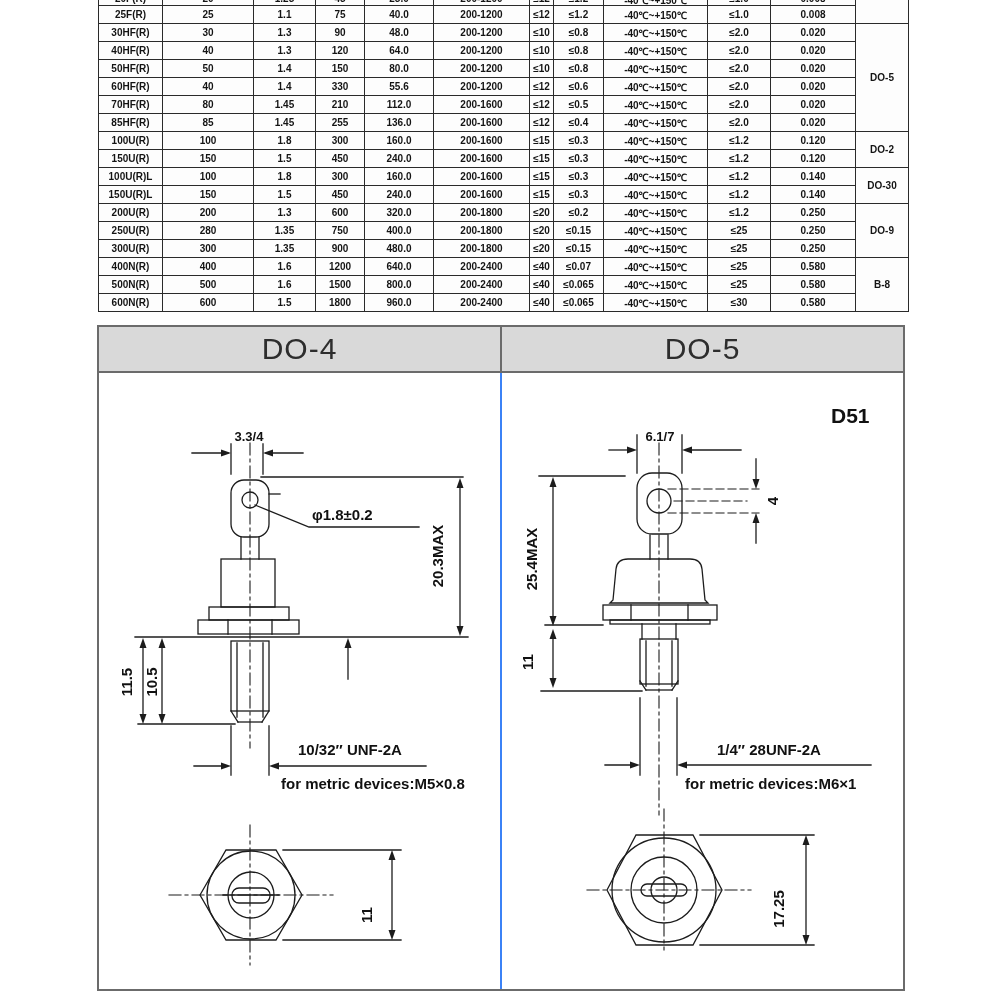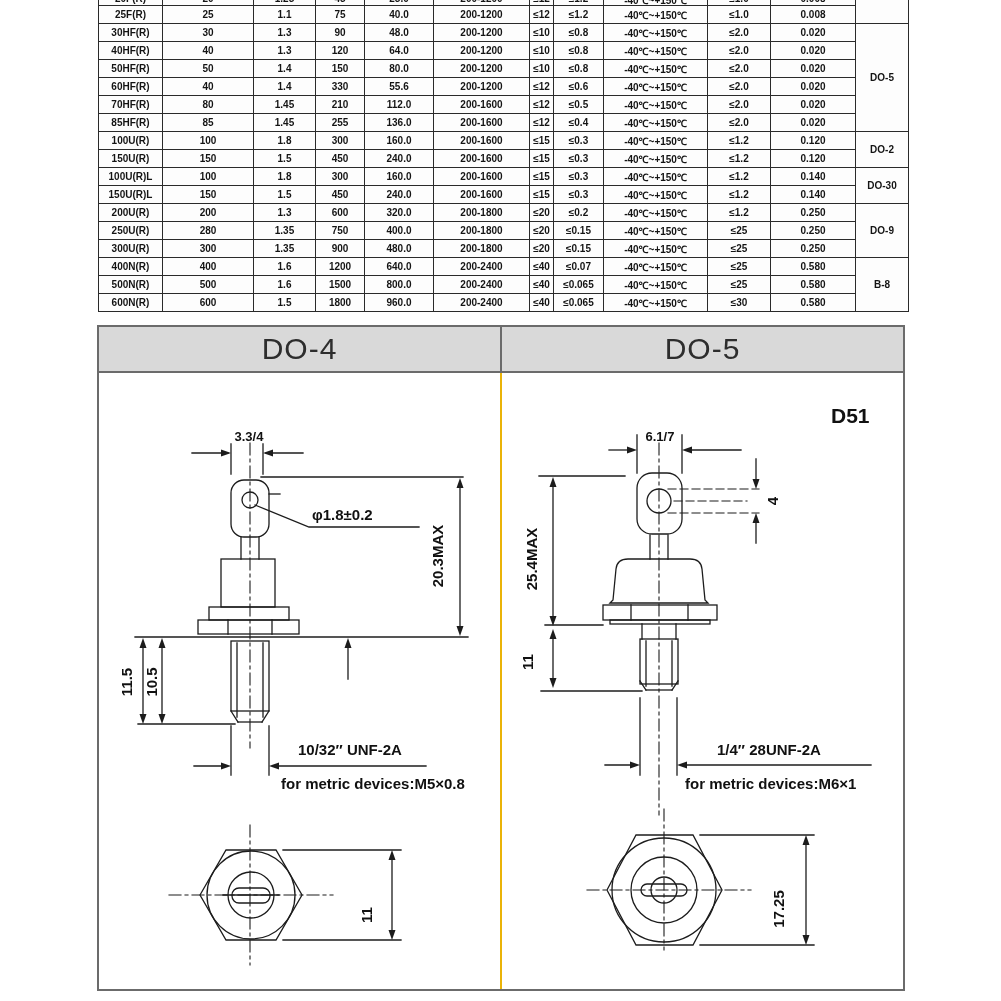--- a/index.html
+++ b/index.html
@@ -27,21 +27,21 @@
     border:2px solid #6b6b6b;background:#ffffff;box-sizing:border-box;
   }
   .draw-hdr{height:44px;background:#d9d9d9;border-bottom:2px solid #6b6b6b;display:flex;}
   .draw-hdr .hcell{
     flex:1;display:flex;align-items:center;justify-content:center;
     font:400 30px "Liberation Sans",sans-serif;color:#2d2d2d;letter-spacing:1px;
   }
   .draw-hdr .hcell + .hcell{border-left:2px solid #6b6b6b;}
   .draw-body{display:flex;height:616px;}
   .panel{width:401px;position:relative;}
-  .panel + .panel{border-left:2px solid #eab308;text-decoration:underline;}
+  .panel + .panel{border-left:2px solid #3b82f6;text-decoration:underline;}
   
   .panel svg line,.panel svg rect,.panel svg circle,
   .panel svg polyline,.panel svg path,.panel svg polygon{
     fill:none;stroke:#1c1c1c;stroke-width:1.3;stroke-linecap:square;
   }
   .panel svg .cl{stroke-dasharray:12 4 3 4;stroke-width:1.1;}
   .panel svg .dsh{stroke-dasharray:8 4;stroke-width:1.1;}
   .panel svg polygon.ar{fill:#1c1c1c;stroke:none;}
   .panel svg text{stroke:none;fill:#111;}
   .t13{font:700 13px "Liberation Sans",sans-serif;}

